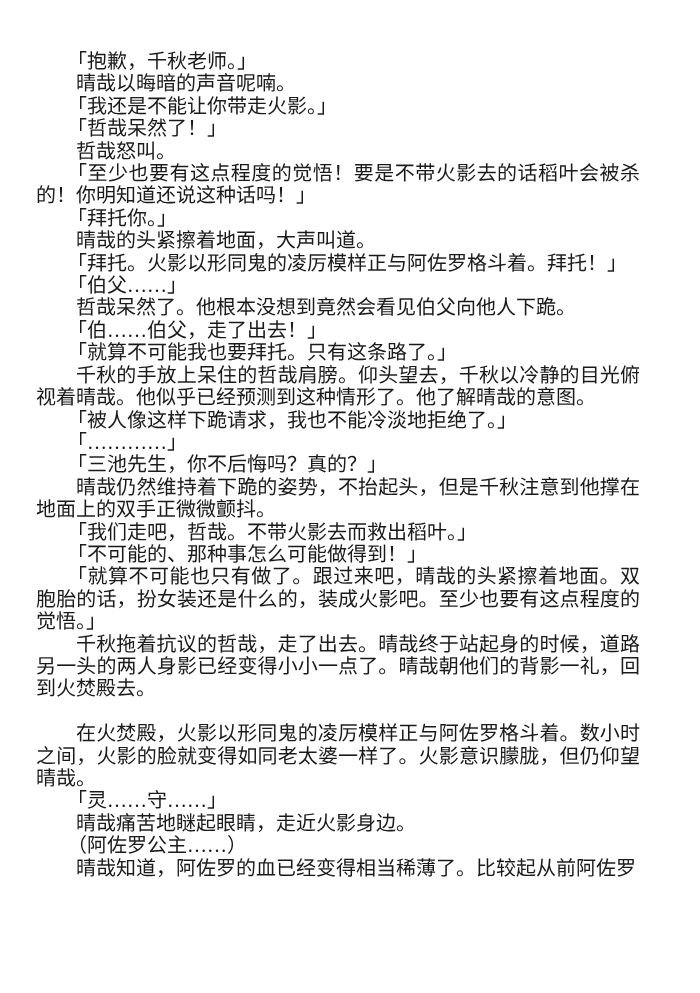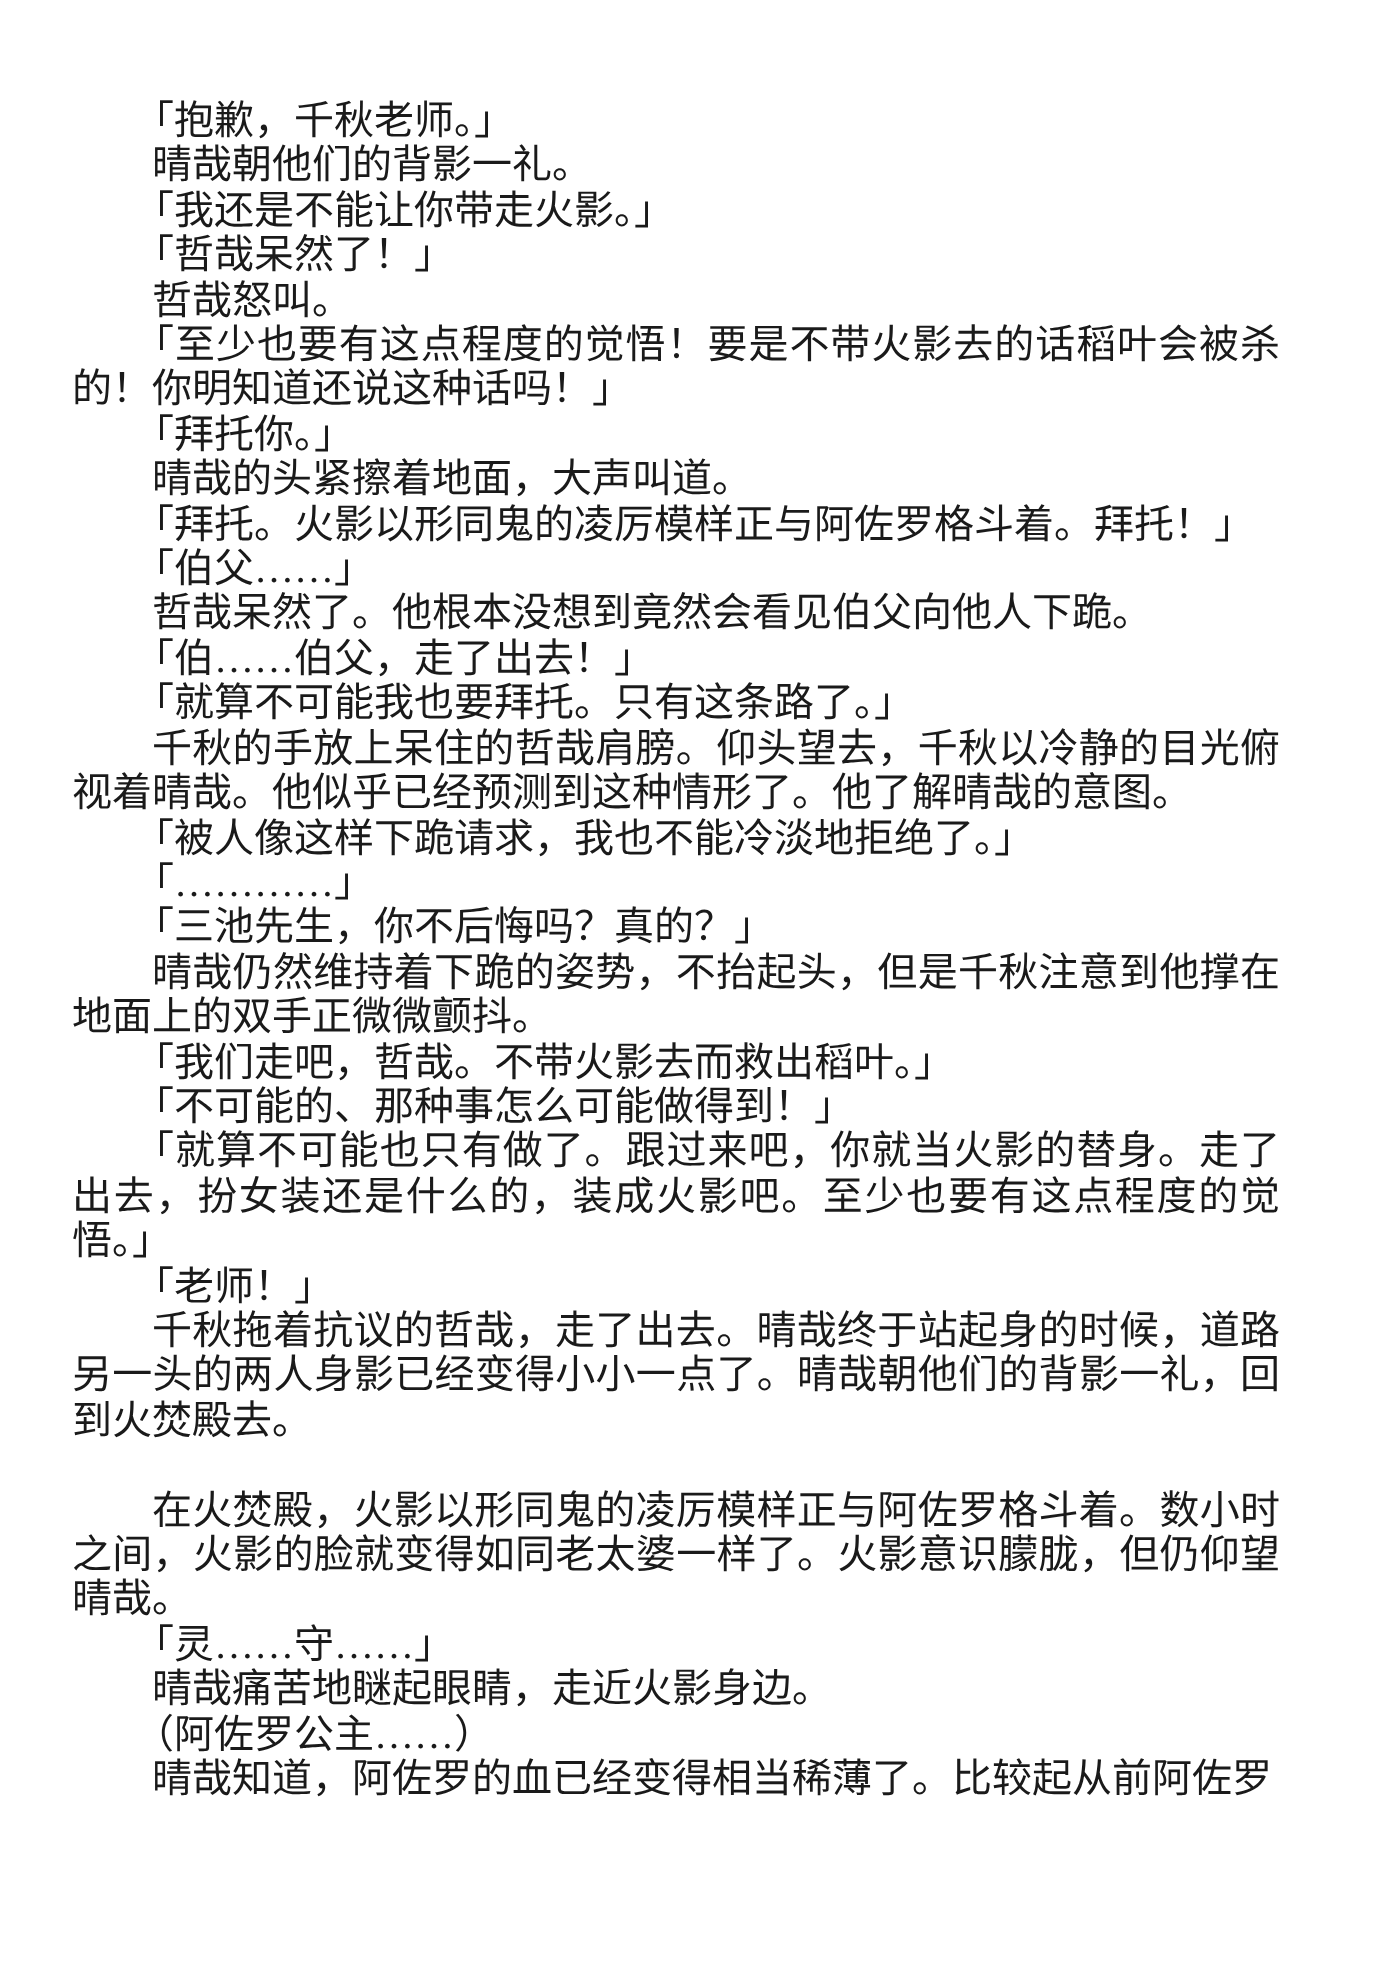--- a/index.html
+++ b/index.html
@@ -43,41 +43,40 @@
   .spacer-line {
     height: 22.4px;
   }
 </style>
 </head>
 <body style="background: rgb(255, 255, 255);">
 
 <div class="page">
   <div class="text-column" id="text-column">
       <p class="para bracket">「抱歉，千秋老师。」</p>
-      <p class="para">晴哉朝他们的背影一礼。</p>
+      <p class="para">晴哉以晦暗的声音呢喃。</p>
       <p class="para bracket">「我还是不能让你带走火影。」</p>
       <p class="para bracket">「哲哉呆然了！」</p>
       <p class="para">哲哉怒叫。</p>
       <p class="para bracket">「至少也要有这点程度的觉悟！要是不带火影去的话稻叶会被杀的！你明知道还说这种话吗！」</p>
       <p class="para bracket">「拜托你。」</p>
       <p class="para">晴哉的头紧擦着地面，大声叫道。</p>
       <p class="para bracket">「拜托。火影以形同鬼的凌厉模样正与阿佐罗格斗着。拜托！」</p>
       <p class="para bracket">「伯父……」</p>
       <p class="para">哲哉呆然了。他根本没想到竟然会看见伯父向他人下跪。</p>
       <p class="para bracket">「伯……伯父，走了出去！」</p>
       <p class="para bracket">「就算不可能我也要拜托。只有这条路了。」</p>
       <p class="para">千秋的手放上呆住的哲哉肩膀。仰头望去，千秋以冷静的目光俯视着晴哉。他似乎已经预测到这种情形了。他了解晴哉的意图。</p>
       <p class="para bracket">「被人像这样下跪请求，我也不能冷淡地拒绝了。」</p>
       <p class="para bracket">「…………」</p>
       <p class="para bracket">「三池先生，你不后悔吗？真的？」</p>
       <p class="para">晴哉仍然维持着下跪的姿势，不抬起头，但是千秋注意到他撑在地面上的双手正微微颤抖。</p>
       <p class="para bracket">「我们走吧，哲哉。不带火影去而救出稻叶。」</p>
       <p class="para bracket">「不可能的、那种事怎么可能做得到！」</p>
-      <p class="para bracket">「就算不可能也只有做了。跟过来吧，你就当火影的替身。走了出去，扮女装还是什么的，装成火影吧。至少也要有这点程度的觉悟。」</p>
-      <p class="para bracket">「老师！」</p>
+      <p class="para bracket">「就算不可能也只有做了。跟过来吧，晴哉的头紧擦着地面。双胞胎的话，扮女装还是什么的，装成火影吧。至少也要有这点程度的觉悟。」</p>
       <p class="para">千秋拖着抗议的哲哉，走了出去。晴哉终于站起身的时候，道路另一头的两人身影已经变得小小一点了。晴哉朝他们的背影一礼，回到火焚殿去。</p>
       <div class="spacer-line"></div>
       <p class="para">在火焚殿，火影以形同鬼的凌厉模样正与阿佐罗格斗着。数小时之间，火影的脸就变得如同老太婆一样了。火影意识朦胧，但仍仰望晴哉。</p>
       <p class="para bracket">「灵……守……」</p>
       <p class="para">晴哉痛苦地瞇起眼睛，走近火影身边。</p>
       <p class="para bracket">（阿佐罗公主……）</p>
       <p class="para">晴哉知道，阿佐罗的血已经变得相当稀薄了。比较起从前阿佐罗</p>
     </div>
 </div>
 

